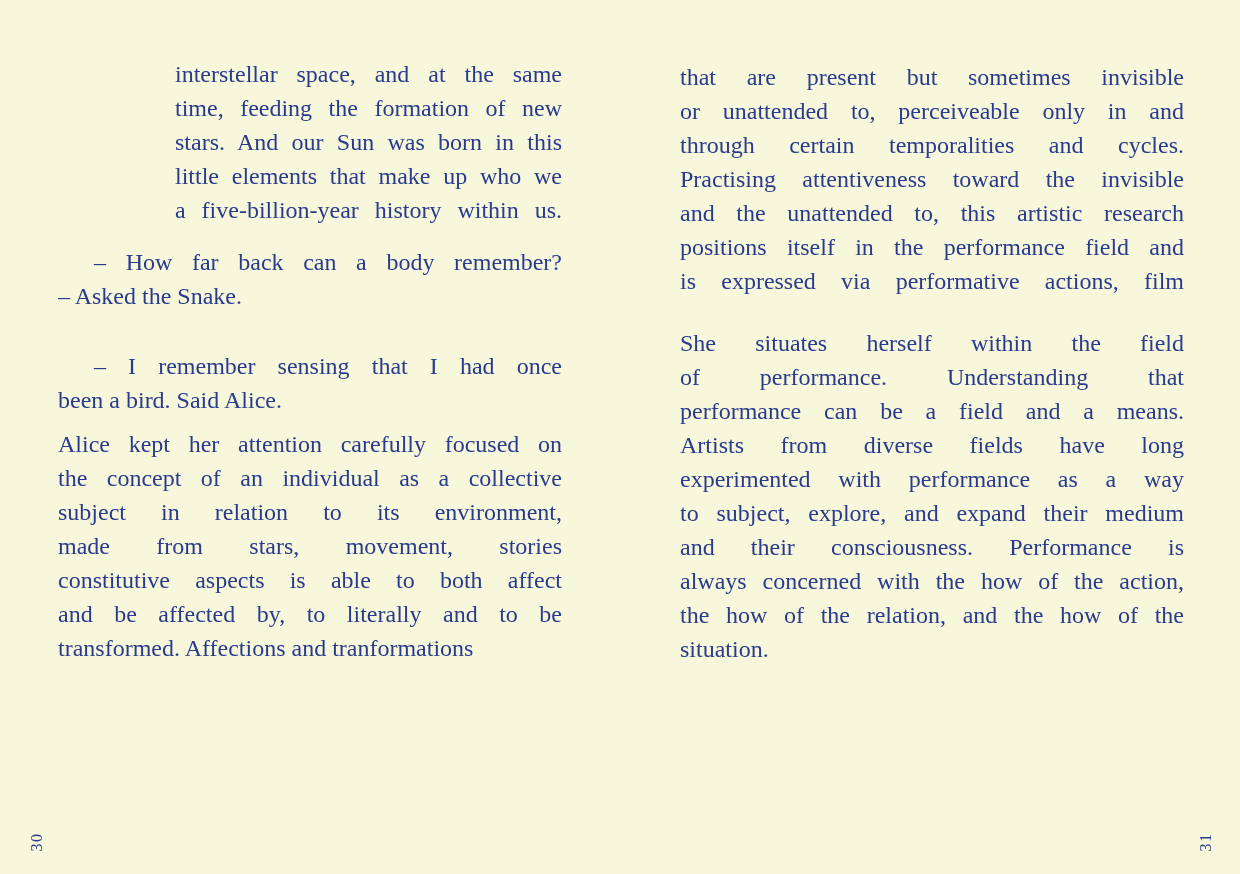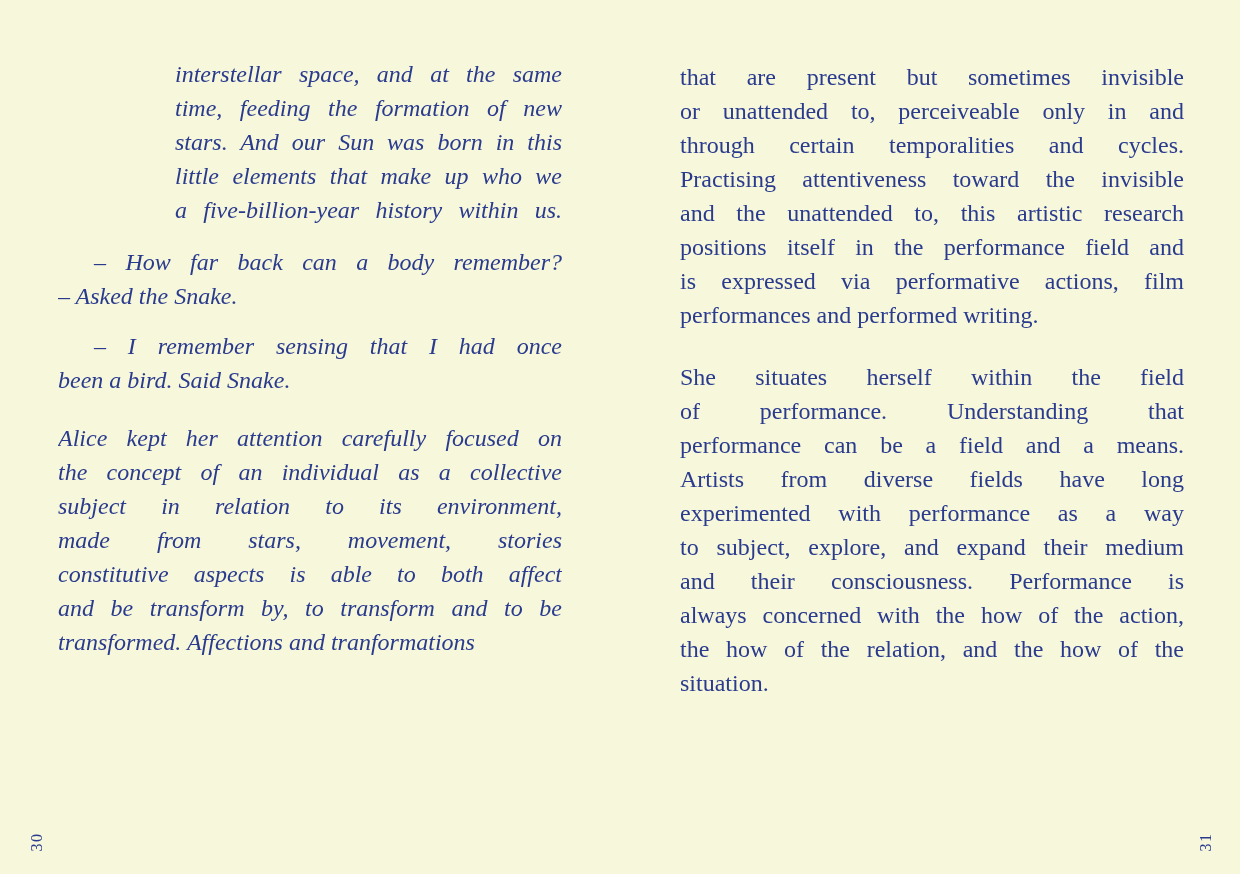--- a/index.html
+++ b/index.html
@@ -14,21 +14,21 @@
     overflow: hidden;
     font-family: "Liberation Serif", "DejaVu Serif", serif;
     color: #2A3B8E;
   }
   .page-column {
     position: absolute;
     width: 504px;
     font-size: 24px;
     line-height: 34px;
   }
-  .left-column  { left: 58px;  top: 57px; font-style: italic; }
+  .left-column  { left: 58px;  top: 57px; }
   .right-column { left: 680px; top: 60px; }
 
   .para { margin: 0; padding: 0; }
 
   
   .line {
     text-align: justify;
     text-align-last: justify;
     white-space: normal;
     height: 34px;
@@ -39,22 +39,22 @@
   
   .quote-block {
     margin-left: 117px;
     width: 387px;
   }
 
   
   .indent-first .line:first-child { text-indent: 36px; }
 
   .gap-after-quote    { margin-bottom: 18px; }
-  .gap-after-dialogue { margin-bottom: 16px; }
-  .gap-before-body    { margin-bottom: 24px; }
+  .gap-after-dialogue { margin-bottom: 36px; }
+  .gap-before-body    { margin-bottom: 10px; }
   .gap-right-paras    { margin-bottom: 28px; }
 
   
   .page-num {
     position: absolute;
     width: 34px;
     height: 34px;
     line-height: 34px;
     text-align: center;
     font-size: 16px;
@@ -78,45 +78,44 @@
       <div class="line">a five-billion-year history within us.</div>
     </div>
 
   <div class="para indent-first gap-after-dialogue">
       <div class="line">– How far back can a body remember?</div>
       <div class="line last">– Asked the Snake.</div>
     </div>
 
   <div class="para indent-first gap-before-body">
       <div class="line">– I remember sensing that I had once</div>
-      <div class="line last">been a bird. Said Snake.</div>
+      <div class="line last">been a bird. Said Alice.</div>
     </div>
 
   <div class="para">
       <div class="line">Alice kept her attention carefully focused on</div>
       <div class="line">the concept of an individual as a collective</div>
       <div class="line">subject in relation to its environment,</div>
       <div class="line">made from stars, movement, stories</div>
       <div class="line">constitutive aspects is able to both affect</div>
-      <div class="line">and be transform by, to transform and to be</div>
+      <div class="line">and be affected by, to literally and to be</div>
       <div class="line last">transformed. Affections and tranformations</div>
     </div>
 </div>
 
 <div class="page-column right-column">
 
   <div class="para gap-right-paras">
       <div class="line">that are present but sometimes invisible</div>
       <div class="line">or unattended to, perceiveable only in and</div>
       <div class="line">through certain temporalities and cycles.</div>
       <div class="line">Practising attentiveness toward the invisible</div>
       <div class="line">and the unattended to, this artistic research</div>
       <div class="line">positions itself in the performance field and</div>
       <div class="line">is expressed via performative actions, film</div>
-      <div class="line last">performances and performed writing.</div>
     </div>
 
   <div class="para">
       <div class="line">She situates herself within the field</div>
       <div class="line">of performance. Understanding that</div>
       <div class="line">performance can be a field and a means.</div>
       <div class="line">Artists from diverse fields have long</div>
       <div class="line">experimented with performance as a way</div>
       <div class="line">to subject, explore, and expand their medium</div>
       <div class="line">and their consciousness. Performance is</div>

